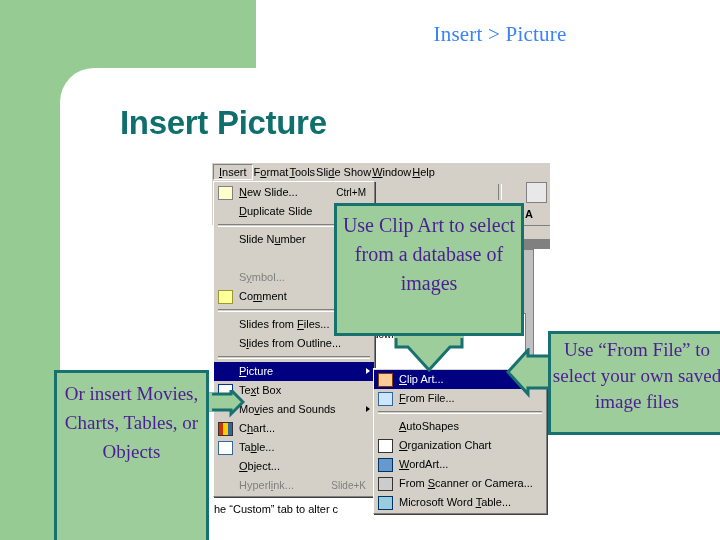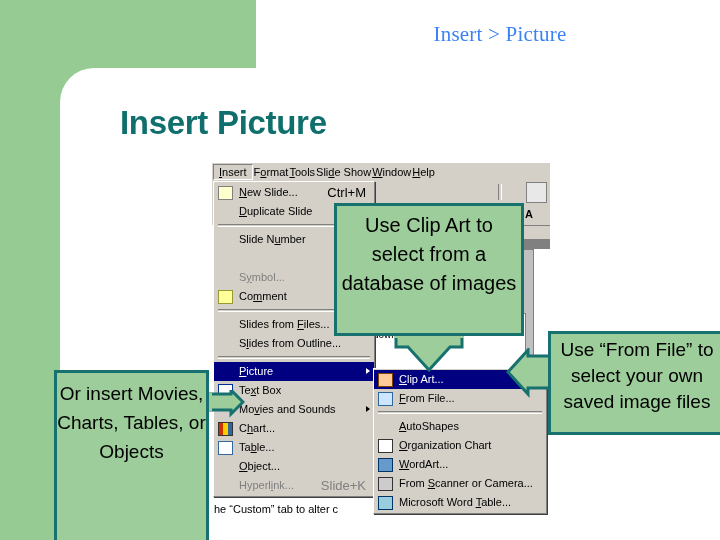--- a/index.html
+++ b/index.html
@@ -77,21 +77,21 @@
     position:absolute;left:1px;top:18px;width:160px;
     background:#d4d0c8;
     border:1px solid;
     border-color:#ffffff #808080 #808080 #ffffff;
     box-shadow:1px 1px 0 #404040;
     padding:1px 0;
   }
   .mi{position:relative;height:19px;line-height:19px;display:flex;align-items:center;white-space:nowrap;font-size:11px;color:#000;}
   .mi .ico{width:20px;height:17px;flex:0 0 20px;margin:0 2px 0 1px;position:relative;}
   .mi .lbl{flex:1;padding-left:2px;}
-  .mi .acc{padding-right:8px;color:#000;font-size:13px;}
+  .mi .acc{padding-right:8px;color:#000;font-size:10px;}
   .mi .arw{position:absolute;right:4px;top:6px;width:0;height:0;border-left:4px solid #000;border-top:3.5px solid transparent;border-bottom:3.5px solid transparent;}
   .mi.dis .lbl,.mi.dis .acc{color:#808080;}
   .mi.sel{background:#000080;}
   .mi.sel .lbl{color:#fff;}
   .mi.sel .arw{border-left-color:#fff;}
   .msep{height:1px;margin:3px 4px;border-top:1px solid #808080;border-bottom:1px solid #fff;}
 
   
   #menu-picture{
     position:absolute;left:161px;top:205px;width:172px;
@@ -114,22 +114,22 @@
   .ic-orgchart{background:#fff;border:1px solid #333;}
   .ic-wordart{background:#6699cc;border:1px solid #003366;}
   .ic-scanner{background:#ccc;border:1px solid #333;}
   .ic-wordtable{background:#99ccdd;border:1px solid #003366;}
 
   
   .callout{
     position:absolute;
     background:#9dcd9a;
     border:3px solid #17716e;
-    color:#000000;
-    font-family:Liberation Sans, sans-serif;
+    color:#4c1d95;
+    font-family:Liberation Serif, serif;
     text-align:center;
     box-sizing:border-box;
   }
   #callout-clipart{left:334px;top:203px;width:190px;height:133px;font-size:20px;line-height:29px;padding-top:5px;}
   #callout-objects{left:54px;top:370px;width:155px;height:188px;font-size:19px;line-height:29px;padding-top:6px;}
   #callout-fromfile{left:548px;top:331px;width:178px;height:104px;font-size:19px;line-height:26px;padding-top:3px;}
 
   
   .tail{position:absolute;}
   #tail-clipart{left:392px;top:333px;width:74px;height:40px;}

